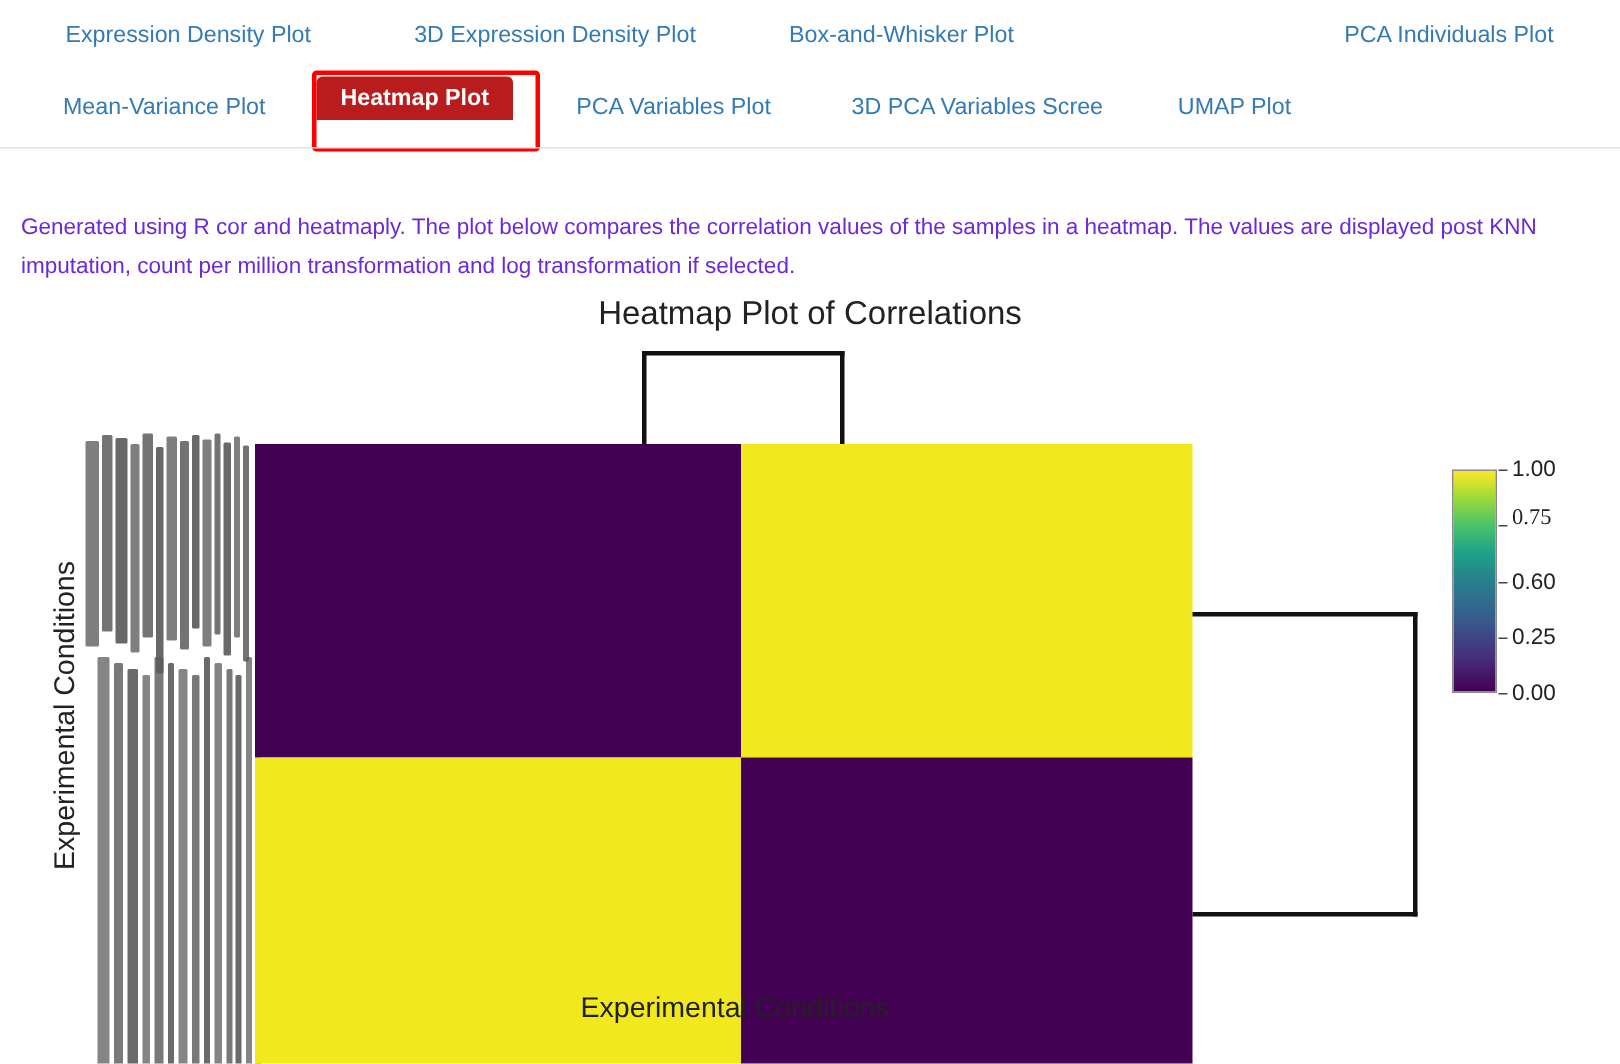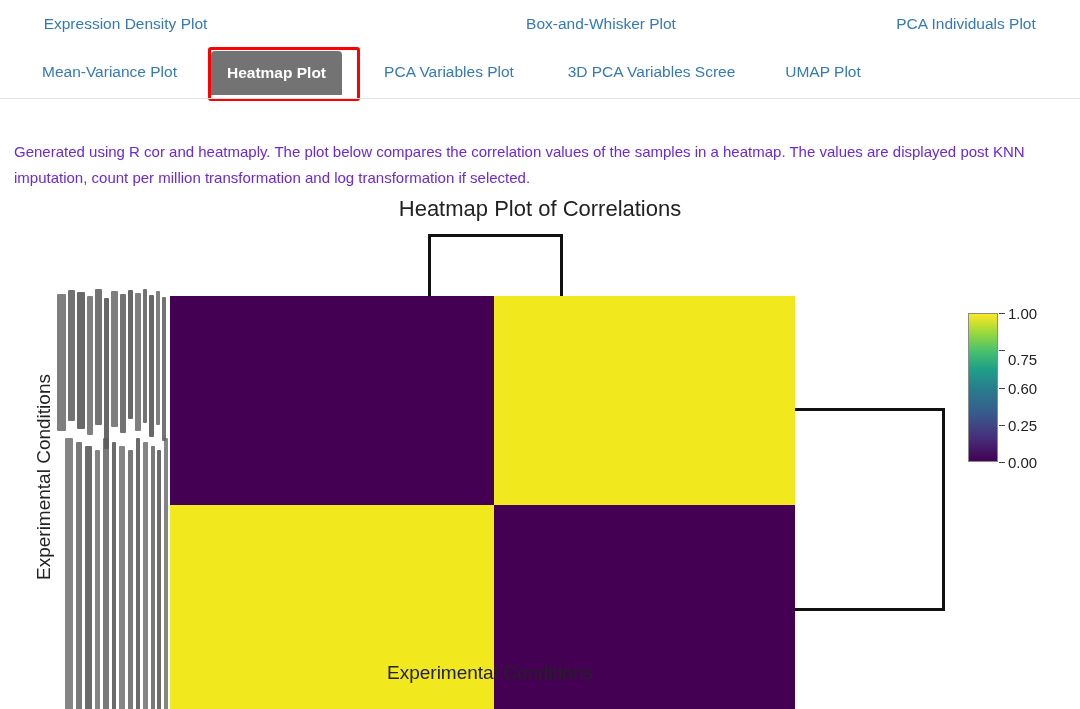--- a/index.html
+++ b/index.html
@@ -13,23 +13,23 @@
   .tab-row{position:absolute;left:0;width:1080px;height:48px;}
   #tab-row-0{top:0;}
   #tab-row-1{top:48px;}
   .tab{
     position:absolute;top:0;height:48px;
     display:flex;align-items:center;justify-content:center;
     color:#337ab7;font-size:15.5px;white-space:nowrap;
     cursor:pointer;box-sizing:border-box;
   }
   .tab.active{
-    color:#ffffff;background:#737373;
+    color:#ffffff;background:#b91c1c;
     border-radius:4px 4px 0 0;
-    height:44px;top:3px;font-weight:bold;
+    height:29px;top:3px;font-weight:bold;
   }
   #active-highlight{
     position:absolute;border:3px solid #ff0000;border-radius:3px;
     pointer-events:none;
   }
   #tab-underline{
     position:absolute;left:0;top:98px;width:1080px;height:1px;background:#e3e3e3;
   }
   
   #description{
@@ -71,20 +71,21 @@
   .cb-tick{position:absolute;left:999px;width:6px;height:1px;background:#444;}
   .cb-label{position:absolute;left:1008px;font-size:15px;color:#222;
     transform:translateY(-50%);white-space:nowrap;}
 </style>
 </head>
 <body>
 
 <div id="tabs">
   <div class="tab-row" id="tab-row-0">
       <div class="tab" style="left: 28px; width: 195px;">Expression Density Plot</div>
+      <div class="tab" style="left: 250px; width: 240px;">3D Expression Density Plot</div>
       <div class="tab" style="left: 512px; width: 178px;">Box-and-Whisker Plot</div>
       <div class="tab" style="left: 878px; width: 176px;">PCA Individuals Plot</div>
     </div>
   <div class="tab-row" id="tab-row-1">
       <div class="tab" style="left: 28px; width: 163px;">Mean-Variance Plot</div>
       <div class="tab active" style="left: 211px; width: 131px;">Heatmap Plot</div>
       <div class="tab" style="left: 366px; width: 166px;">PCA Variables Plot</div>
       <div class="tab" style="left: 558px; width: 187px;">3D PCA Variables Scree</div>
       <div class="tab" style="left: 772px; width: 102px;">UMAP Plot</div>
     </div>
@@ -154,17 +155,17 @@
 
   <div id="colorbar"></div>
   <div id="colorbar-ticks">
       <div class="cb-tick" style="top: 286px;"></div>
       <div class="cb-label" style="top: 286px;">0.00</div>
       <div class="cb-tick" style="top: 248.75px;"></div>
       <div class="cb-label" style="top: 248.75px;">0.25</div>
       <div class="cb-tick" style="top: 211.5px;"></div>
       <div class="cb-label" style="top: 211.5px;">0.60</div>
       <div class="cb-tick" style="top: 174.25px;"></div>
-      <div class="cb-label" style="top: 183px;">0.75</div>
+      <div class="cb-label" style="top: 170px; font-family: Liberation Serif, serif;">0.75</div>
       <div class="cb-tick" style="top: 137px;"></div>
       <div class="cb-label" style="top: 137px;">1.00</div>
     </div>
 </div>
 
 </body></html>

